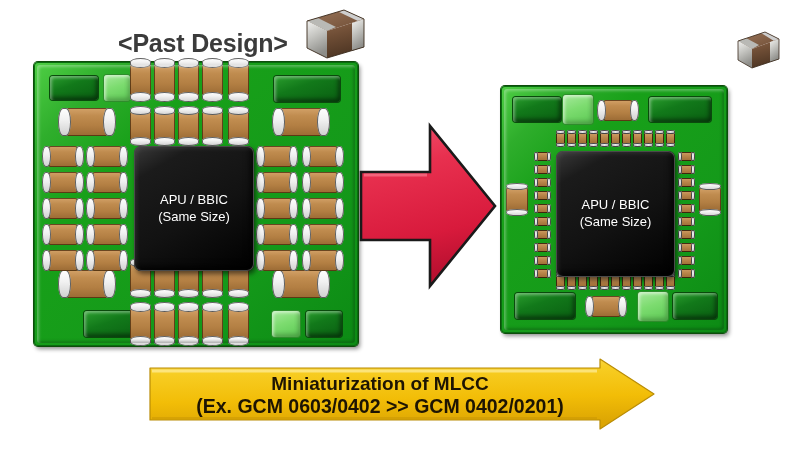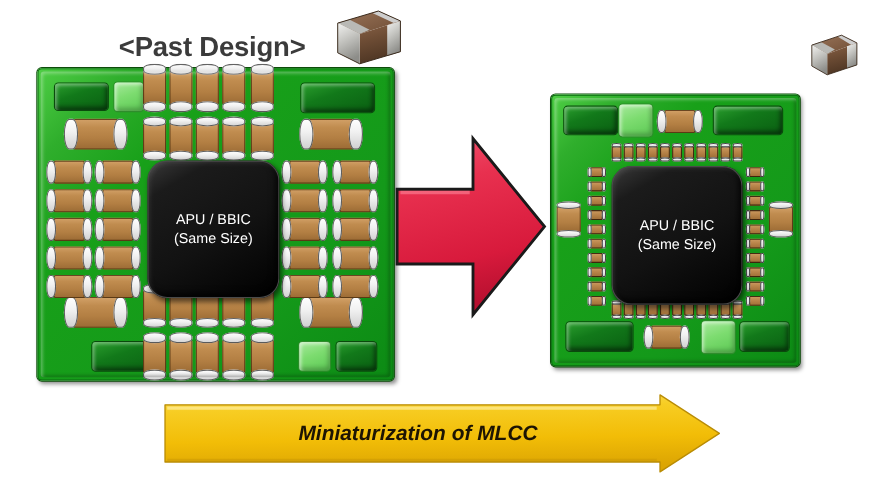--- a/index.html
+++ b/index.html
@@ -1,39 +1,39 @@
 <!DOCTYPE html>
 <html><head>
 <meta charset="utf-8">
 <style>
   html,body{margin:0;padding:0;}
   body{width:800px;height:450px;background:#ffffff;overflow:hidden;
        font-family:"Liberation Sans",sans-serif;position:relative;}
   #stage{position:absolute;left:0;top:0;width:800px;height:450px;}
 
   
-  .title{position:absolute;font-weight:bold;color:#3b3b3b;white-space:nowrap;}
+  .title{position:absolute;font-weight:bold;color:#3b3b3b;white-space:nowrap;margin-left:10px;}
   #title-past{left:108px;top:29px;font-size:25px;letter-spacing:-.2px;}
   #title-current{left:517px;top:30px;font-size:24px;letter-spacing:-.2px;}
 
   
   .mlcc-photo{position:absolute;}
   .mlcc-photo svg{display:block;}
 
   
   .pcb{position:absolute;border-radius:4px;
        background:
          linear-gradient(135deg,#4fcf45 0%,#2fae2c 14%,#18a019 30%,#14991a 70%,#0c8a14 100%);
        box-shadow:inset 0 0 0 1px #0a6b10, 0 0 0 1px #0d4d0a, 2px 3px 4px rgba(0,0,0,.45);}
   .pcb::after{content:"";position:absolute;inset:3px;border-radius:3px;
        box-shadow:inset 2px 2px 3px rgba(255,255,255,.30), inset -2px -2px 3px rgba(0,0,0,.22);
        pointer-events:none;}
 
   
-  .ic{position:absolute;border-radius:18px;
+  .ic{position:absolute;border-radius:7px;
       background:linear-gradient(150deg,#3a3a3a 0%,#1b1b1b 18%,#121212 55%,#000 100%);
       box-shadow:inset 0 0 0 1px #4a4a4a, inset 2px 2px 5px rgba(255,255,255,.12),
                  inset -3px -4px 7px rgba(0,0,0,.9), 2px 3px 5px rgba(0,0,0,.55);
       display:flex;flex-direction:column;align-items:center;justify-content:center;
       color:#fff;text-align:left;line-height:1.30;}
   .ic-l1,.ic-l2{display:block;white-space:nowrap;}
 
   
   .cap{position:absolute;box-sizing:border-box;}
   .cap .body{position:absolute;inset:0;border-radius:1.5px;
@@ -647,32 +647,33 @@
         <div class="tl"></div>
         <div class="tr"></div>
       </div>
 
     <div class="ic" style="left:55px;top:65px;width:119px;height:126px;">
       <span class="ic-l1" style="font-size:13px;">APU / BBIC</span>
       <span class="ic-l2" style="font-size:13px;">(Same Size)</span>
     </div>
   </div>
 
-  <div id="yellow-arrow" style="left:148px;top:357px;width:508px;height:75px;font-style:italic;">
+  <div id="yellow-arrow" style="left:148px;top:357px;width:508px;height:75px;">
     <svg width="508" height="75" viewBox="0 0 508 75" style="position:absolute;left:0;top:0;">
       <defs>
         <linearGradient id="yelg" x1="0" y1="0" x2="0.12" y2="1">
           <stop offset="0%" stop-color="#fbdb56"></stop>
           <stop offset="22%" stop-color="#f7cd23"></stop>
           <stop offset="62%" stop-color="#f2bd07"></stop>
           <stop offset="100%" stop-color="#dca503"></stop>
         </linearGradient>
       </defs>
       <polygon points="2,11 452,11 452,2 506,37 452,72 452,63 2,63" fill="url(#yelg)" stroke="#b98c05" stroke-width="1.2" stroke-linejoin="round"></polygon>
       <polyline points="4,14 449,14" fill="none" stroke="#fff0a8" stroke-width="3" opacity=".65"></polyline>
       <polyline points="4,61 449,61" fill="none" stroke="#c89504" stroke-width="2" opacity=".5"></polyline>
     </svg>
     <div class="banner-text">
       <span class="l1">Miniaturization of MLCC</span>
+      <span class="l2">(Ex. GCM 0603/0402 &gt;&gt; GCM 0402/0201)</span>
     </div>
   </div>
 
 </div>
 
 </body></html>

